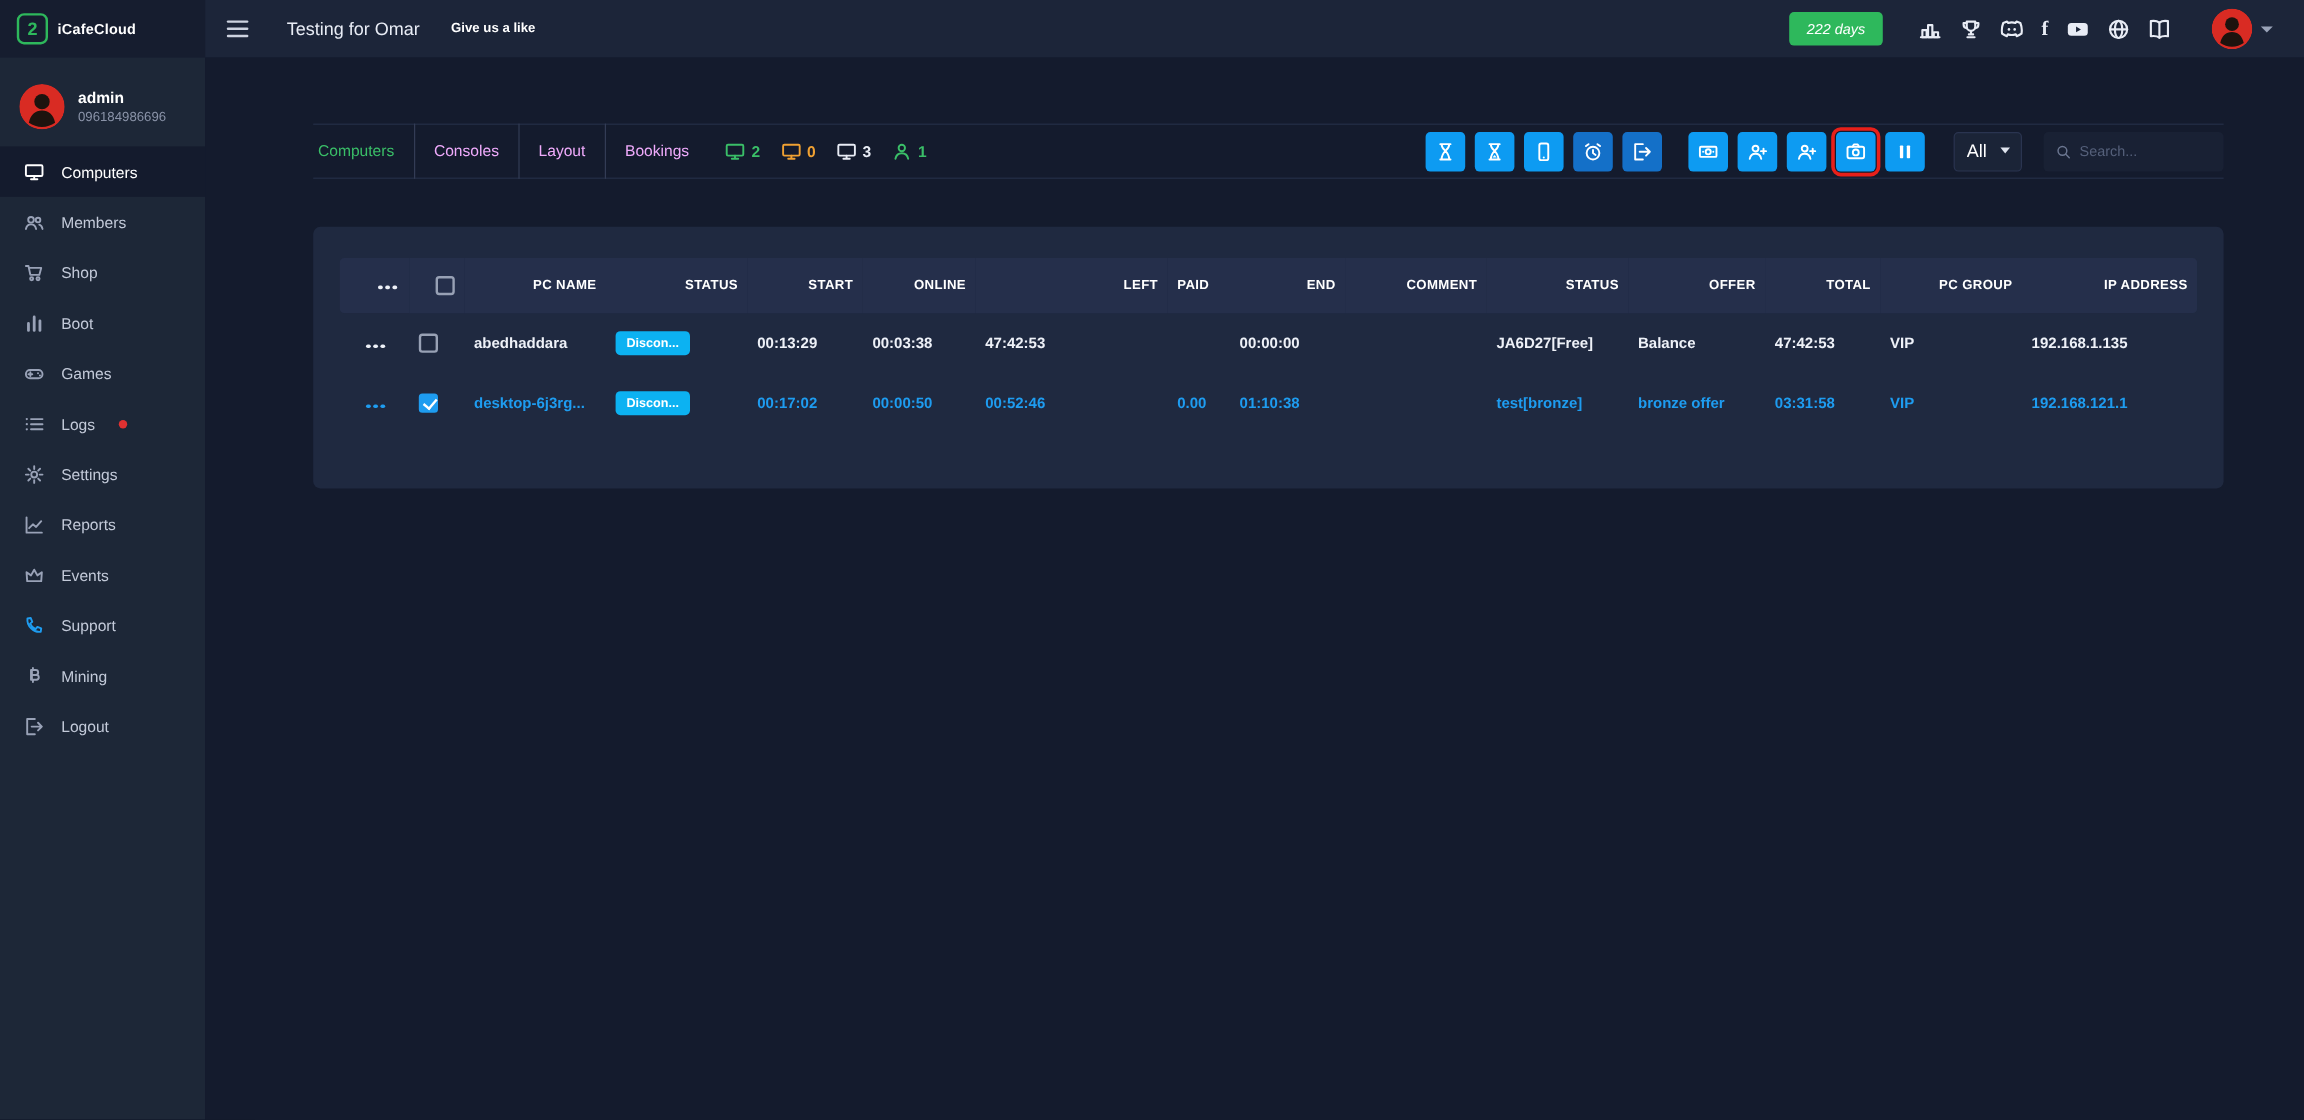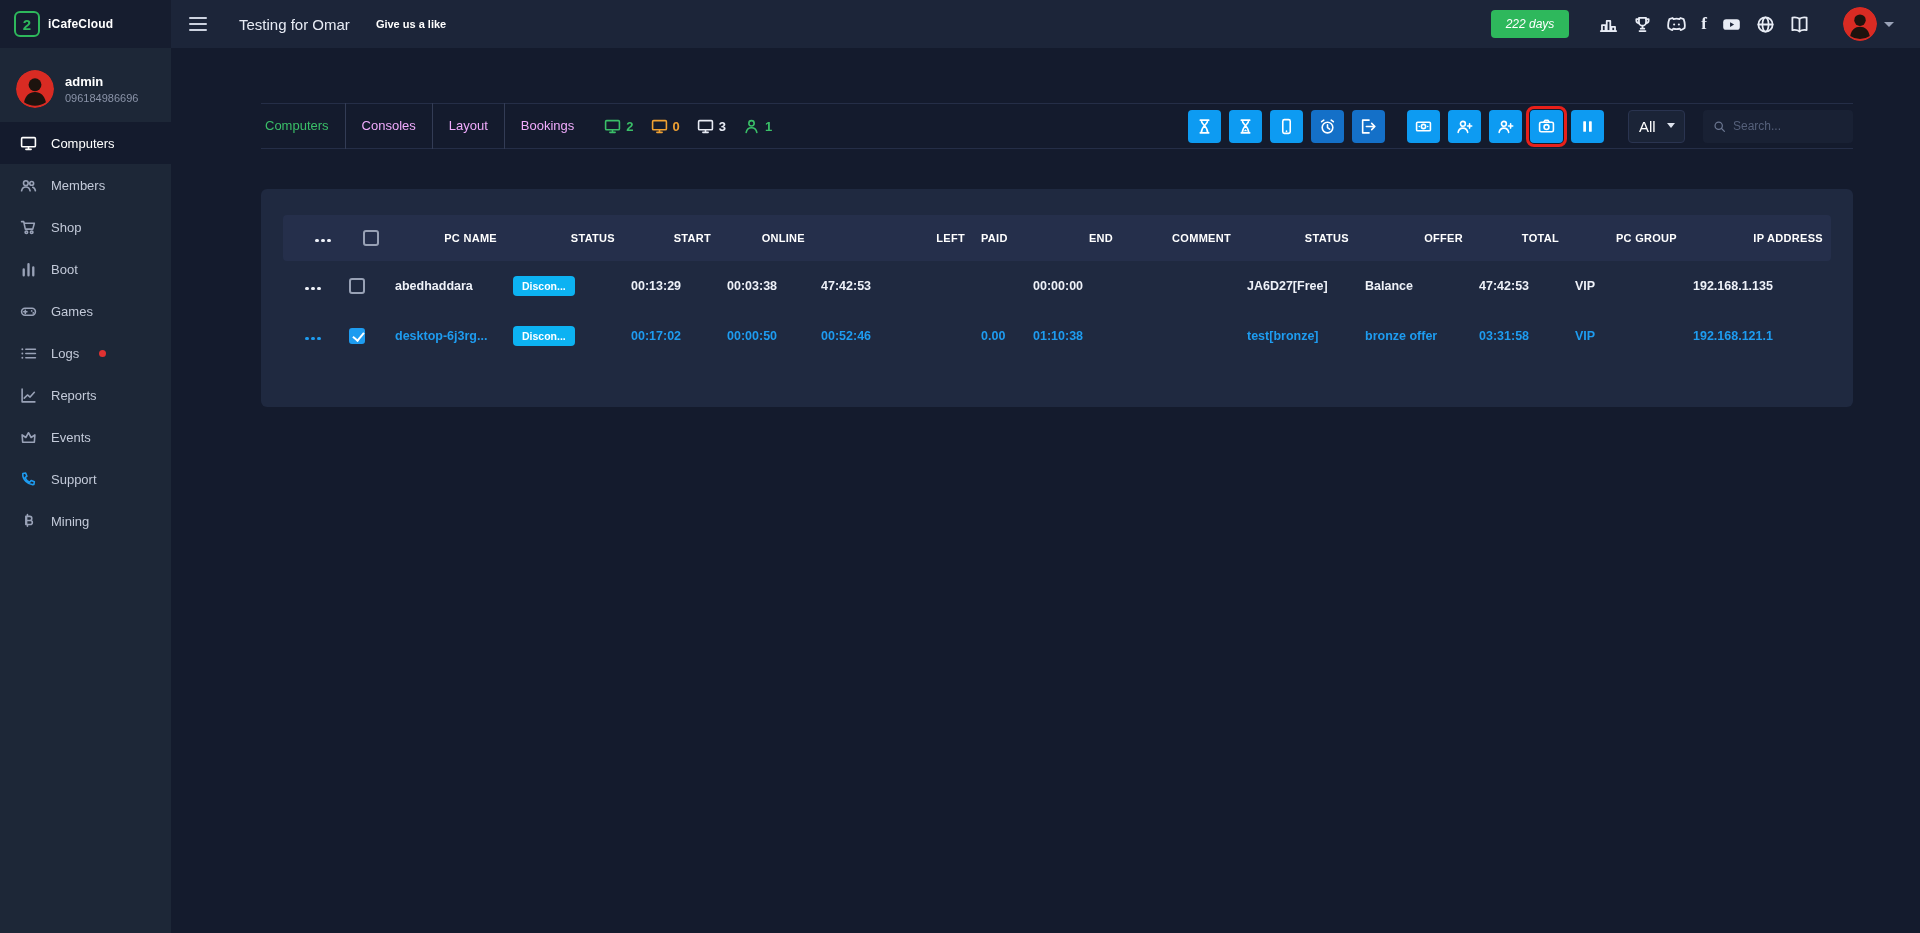--- a/index.html
+++ b/index.html
@@ -239,20 +239,29 @@
               <circle cx="2.2" cy="8" r=".9" fill="currentColor" stroke="none"></circle>
               <circle cx="2.2" cy="12" r=".9" fill="currentColor" stroke="none"></circle>
             </svg>
           </span>
         <span>Logs</span>
         <span class="alert-dot"></span>
       </div>
       <div class="sb-item">
         <span class="sic">
             <svg viewBox="0 0 16 16" class="ic">
+              <circle cx="8" cy="8" r="2.3"></circle>
+              <path d="M8 1.5v2.2M8 12.3v2.2M1.5 8h2.2M12.3 8h2.2M3.4 3.4l1.5 1.5M11.1 11.1l1.5 1.5M12.6 3.4l-1.5 1.5M4.9 11.1l-1.5 1.5"></path>
+            </svg>
+          </span>
+        <span>Settings</span>
+      </div>
+      <div class="sb-item">
+        <span class="sic">
+            <svg viewBox="0 0 16 16" class="ic">
               <path d="M2 2v12h12"></path>
               <path d="M4 10.5l3-3 2.5 2L13.5 5"></path>
             </svg>
           </span>
         <span>Reports</span>
       </div>
       <div class="sb-item">
         <span class="sic">
             <svg viewBox="0 0 16 16" class="ic">
               <path d="M2.5 12.5L2 5.5l3.5 2.5L8 3.5l2.5 4.5L14 5.5l-.5 7z"></path>
@@ -268,20 +277,29 @@
           </span>
         <span>Support</span>
       </div>
       <div class="sb-item">
         <span class="sic">
             <svg viewBox="0 0 16 16" class="ic">
               <path d="M5.5 3.2h3.7a1.9 1.9 0 0 1 0 3.8H5.5zM5.5 7h4.2a1.9 1.9 0 0 1 0 3.8H5.5zM6.2 3.2v7.6M7 1.5v1.7M7 10.8v1.7"></path>
             </svg>
           </span>
         <span>Mining</span>
+      </div>
+      <div class="sb-item">
+        <span class="sic">
+            <svg viewBox="0 0 16 16" class="ic">
+              <path d="M8.5 2h-6v12h6"></path>
+              <path d="M11 5l3 3-3 3M6 8h8"></path>
+            </svg>
+          </span>
+        <span>Logout</span>
       </div>
     </nav>
   </aside>
 
   <main class="content">
 
     <div class="tabbar">
       <span class="tab active">Computers</span>
       <span class="tab">Consoles</span>
       <span class="tab">Layout</span>

